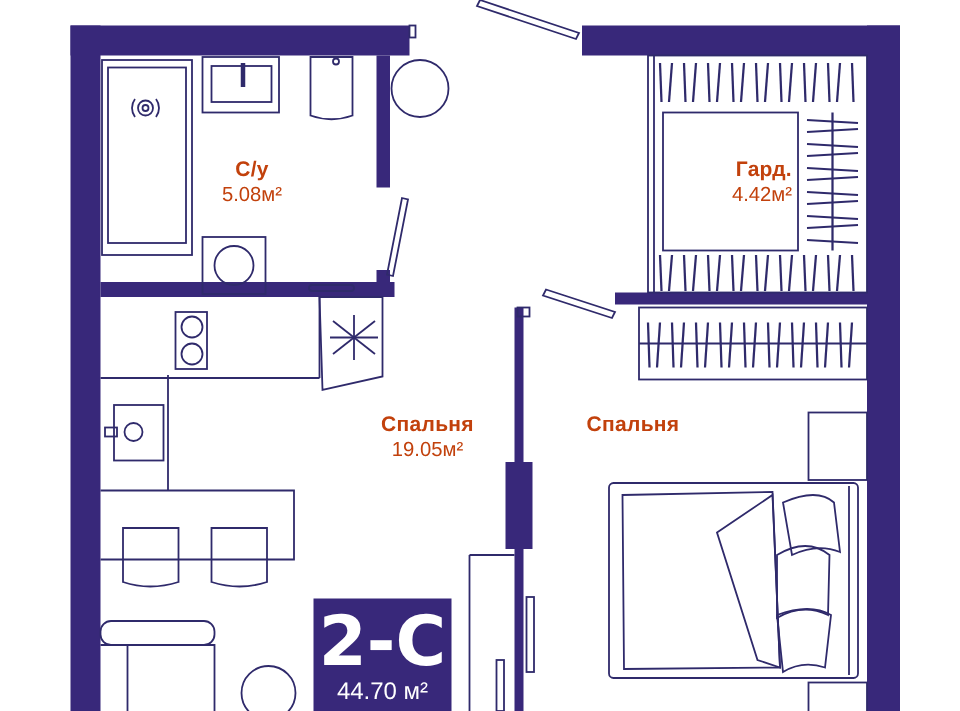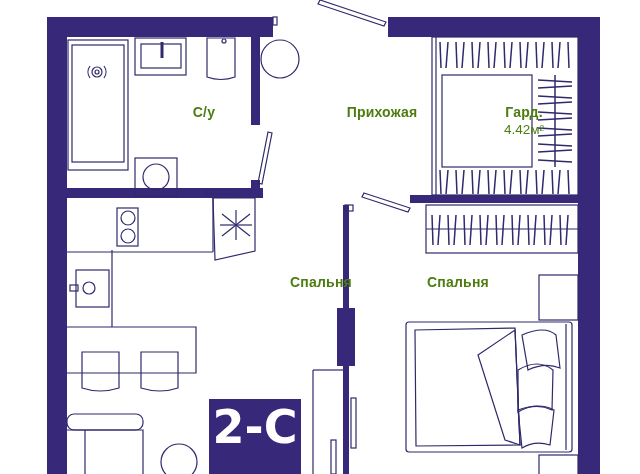--- a/index.html
+++ b/index.html
@@ -1,18 +1,18 @@
 <!DOCTYPE html>
 <html><head>
 <meta charset="utf-8">
 <style>
   html,body{margin:0;padding:0;background:#fff;}
   body{width:640px;height:474px;overflow:hidden;position:relative;font-family:"Liberation Sans",sans-serif;}
   #plan{position:absolute;left:0;top:0;width:640px;height:474px;}
-  .lbl{position:absolute;text-align:center;color:#4d7c0f;white-space:nowrap;margin-left:36px;}
+  .lbl{position:absolute;text-align:center;color:#c2410c;white-space:nowrap;}
   .lbl .name{display:block;font-weight:bold;font-size:14px;letter-spacing:0.2px;}
   .lbl .area{display:block;font-size:13.5px;margin-top:2px;}
   .badge{position:absolute;left:209px;top:399px;width:92px;height:80px;background:#38287a;color:#fff;text-align:center;}
   .badge .code{display:block;font-weight:bold;font-size:46px;line-height:36px;margin-top:10px;font-family:"DejaVu Sans",sans-serif;}
   .badge .total{display:block;font-size:16px;margin-top:8px;}
 </style>
 </head>
 <body>
 
 <svg id="plan" viewBox="0 0 640 474" xmlns="http://www.w3.org/2000/svg">
@@ -189,30 +189,32 @@
 
     <rect x="331" y="440" width="5" height="34"></rect>
     <rect x="351" y="398" width="5" height="50"></rect>
     <line x1="313" y1="370" x2="343" y2="370"></line>
     <line x1="313" y1="370" x2="313" y2="474"></line>
   </g>
 </svg>
 
 <div class="lbl" style="left:126px;top:104px;width:84px;">
   <span class="name">С/у</span>
+  <span class="area">5.08м²</span>
 </div>
 <div class="lbl" style="left:296px;top:104px;width:100px;">
-  <span class="name">Прихожая</span>
-</div>
-<div class="lbl" style="left:448px;top:104px;width:80px;">
+</div>
+<div class="lbl" style="left:448px;top:104px;width:80px;text-align:right;">
   <span class="name">Гард.</span>
   <span class="area">4.42м²</span>
 </div>
 <div class="lbl" style="left:240px;top:274px;width:90px;">
   <span class="name">Спальня</span>
+  <span class="area">19.05м²</span>
 </div>
 <div class="lbl" style="left:372px;top:274px;width:100px;">
   <span class="name">Спальня</span>
 </div>
 
 <div class="badge">
   <span class="code">2-C</span>
+  <span class="total">44.70 м²</span>
 </div>
 
 </body></html>

